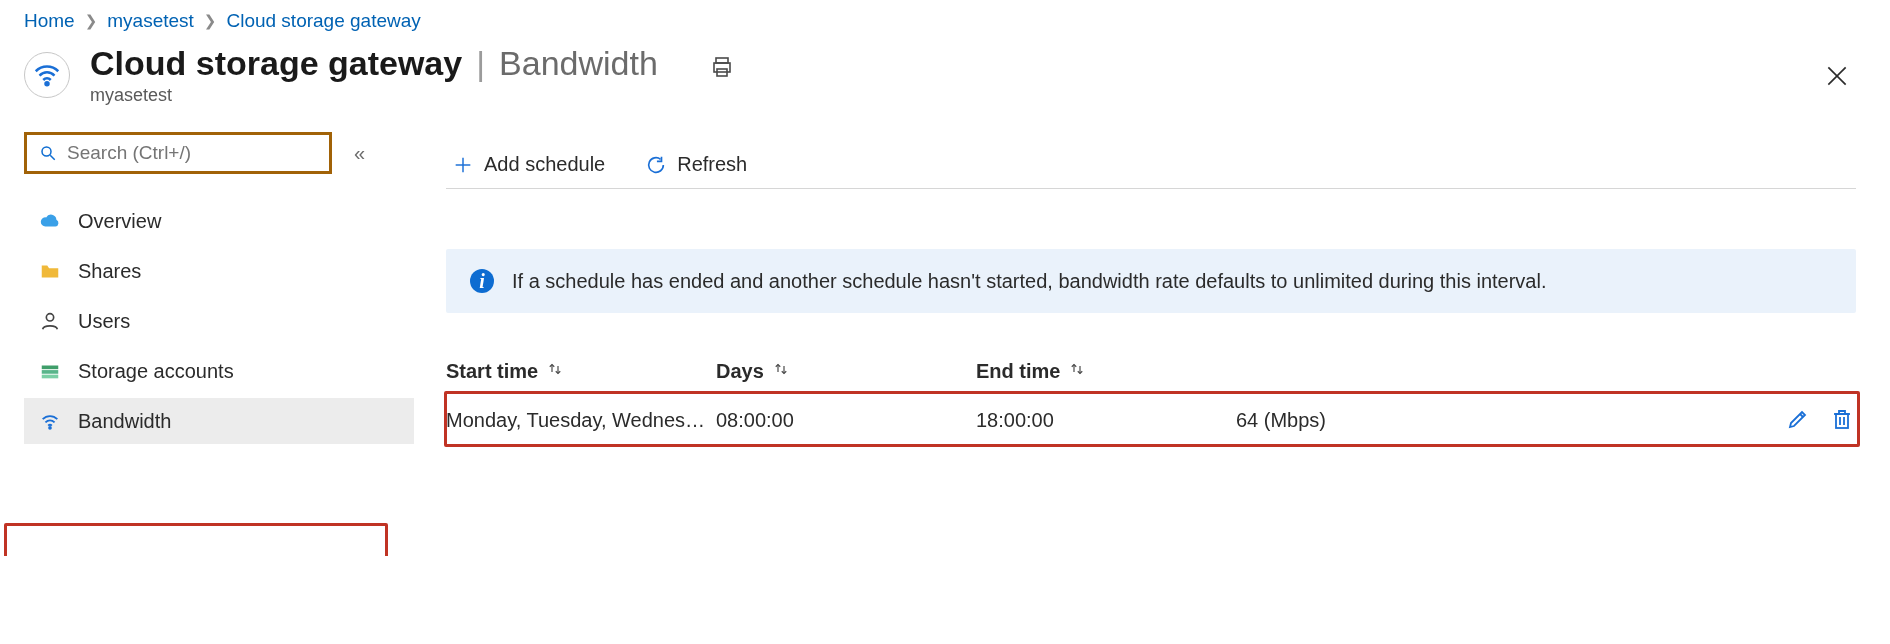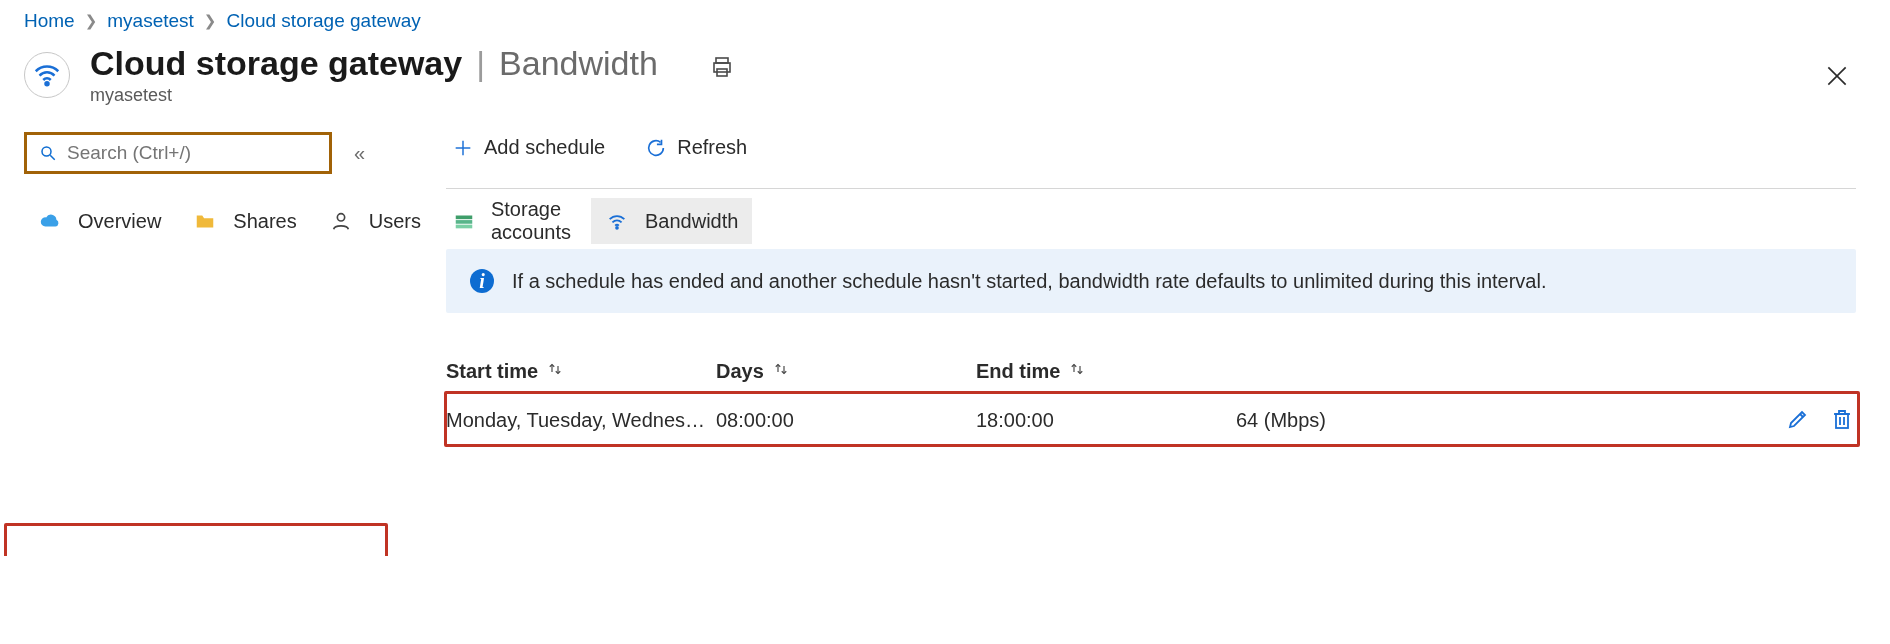--- a/index.html
+++ b/index.html
@@ -43,29 +43,29 @@
   .main{flex:1;padding-left:32px;padding-right:34px;}
 
   
   .search-row{display:flex;align-items:center;gap:18px;}
   .search-box{flex:0 0 308px;height:42px;border:3px solid #a16207;display:flex;align-items:center;padding:0 12px;background:#fff;}
   .search-box svg{width:18px;height:18px;color:#0d6cd1;margin-right:8px;flex:0 0 18px;}
   .search-box input{border:none;outline:none;font-size:19px;color:#6b6b6b;flex:1;background:transparent;}
   .collapse-btn{background:none;border:none;cursor:pointer;color:#6b6b6b;font-size:20px;padding:4px;}
 
   
-  .nav{margin-top:24px;display:flex;flex-direction:row;gap:4px;}
+  .nav{margin-top:24px;display:flex;flex-direction:column;gap:4px;}
   .nav-item{display:flex;align-items:center;gap:16px;height:46px;padding:0 14px;font-size:20px;color:#2b2b2b;cursor:pointer;}
   .nav-item.selected{background:var(--row-sel);}
   .nav-item .ico{width:24px;height:24px;display:flex;align-items:center;justify-content:center;}
   .nav-item .ico svg{width:22px;height:22px;}
   .highlight-nav{position:absolute;border:3px solid var(--highlight);border-radius:2px;pointer-events:none;}
 
   
-  .toolbar{display:flex;align-items:flex-start;gap:28px;height:48px;}
+  .toolbar{display:flex;align-items:flex-end;gap:28px;height:48px;}
   .tool-btn{display:flex;align-items:center;gap:10px;background:none;border:none;cursor:pointer;font-size:20px;color:#2b2b2b;padding:4px 6px;}
   .tool-btn svg{width:22px;height:22px;color:var(--icon-blue);}
   .toolbar-rule{height:1px;background:var(--border);margin-top:8px;}
 
   
   .info{background:var(--info-bg);display:flex;align-items:center;gap:18px;padding:20px 24px;font-size:20px;color:#2b2b2b;margin-top:60px;border-radius:2px;}
   .info .ico{width:24px;height:24px;border-radius:50%;background:var(--info-ico);color:#fff;display:flex;align-items:center;justify-content:center;font-weight:700;font-family:Georgia,serif;font-style:italic;flex:0 0 24px;}
 
   
   .table{margin-top:36px;position:relative;}

